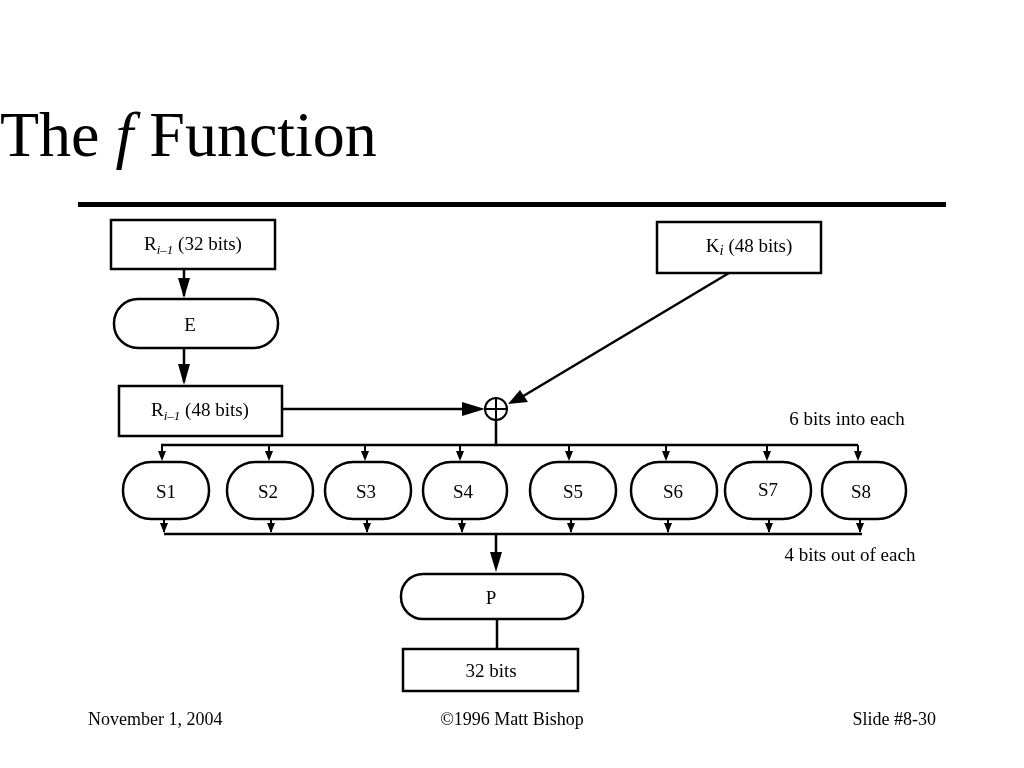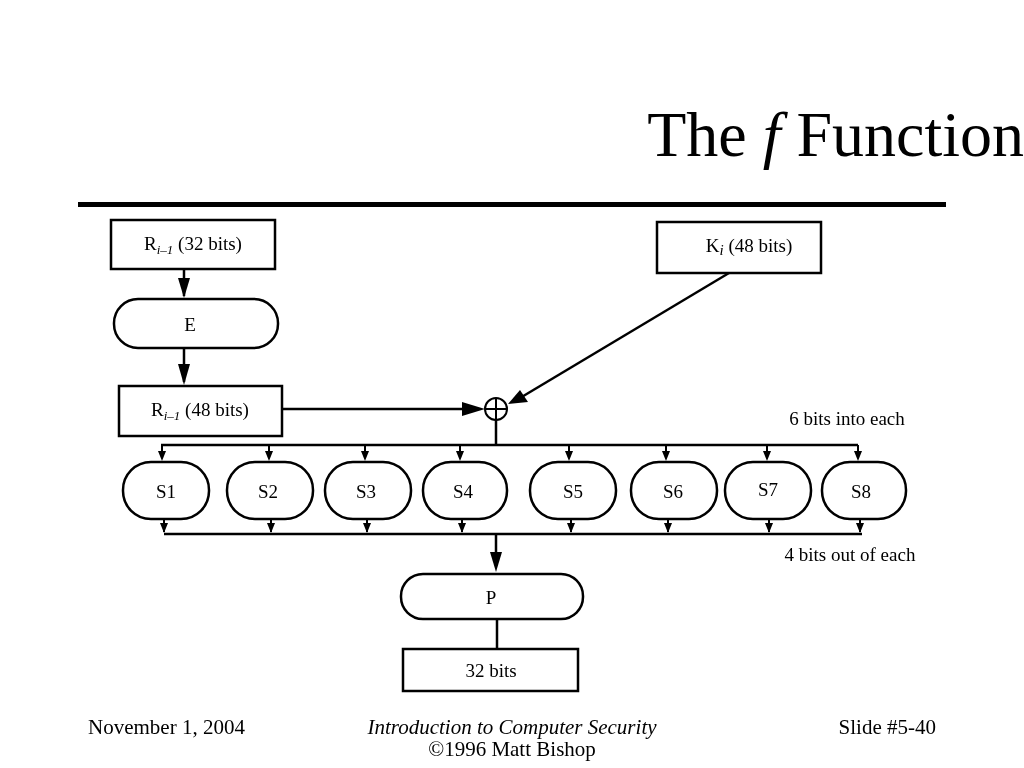--- a/index.html
+++ b/index.html
@@ -1,24 +1,24 @@
 <!DOCTYPE html>
 <html><head>
   <meta charset="utf-8">
   <style>
     html, body { margin: 0; padding: 0; background: #ffffff; }
     body { width: 1024px; height: 768px; position: relative; overflow: hidden;
            font-family: "Liberation Serif", "DejaVu Serif", serif; color: #000; }
-    .title { position: absolute; left: 0; top: 95px; width: 1024px; text-align: right;
+    .title { position: absolute; left: 0; top: 95px; width: 1024px; text-align: left;
              font-size: 64px; line-height: 80px; }
     .title .fn { font-style: italic; }
     .rule { position: absolute; left: 78px; top: 202px; width: 868px; height: 5px; background: #000; }
     svg#diagram { position: absolute; left: 0; top: 0; width: 1024px; height: 768px; }
     svg text { font-family: "Liberation Serif", "DejaVu Serif", serif; fill: #000; }
-    .footer { position: absolute; font-size: 21px; line-height: 22px; margin-top: 8px; }
+    .footer { position: absolute; font-size: 18px; line-height: 22px; }
     .footer-left { left: 88px; top: 708px; }
     .footer-center { left: 0; width: 1024px; top: 708px; text-align: center; }
     .footer-center .course { font-style: italic; display: block; }
     .footer-right { right: 88px; top: 708px; }
   </style>
 </head>
 <body>
 
 <div class="title"><span>The </span><span class="fn">f</span><span> Function</span></div>
 <div class="rule"></div>
@@ -155,16 +155,15 @@
   <line x1="497" y1="619" x2="497" y2="649" stroke="#000" stroke-width="2.5"></line>
 
   <g>
     <rect x="403" y="649" width="175" height="42" fill="#fff" stroke="#000" stroke-width="2.5"></rect>
     <text x="491" y="677" font-size="19" text-anchor="middle">32 bits</text>
   </g>
 </svg>
 
 <div class="footer footer-left">November 1, 2004</div>
 <div class="footer footer-center">
-  <span class="course">Introduction to Computer Security</span>
   <span>©1996 Matt Bishop</span>
 </div>
-<div class="footer footer-right">Slide #5-40</div>
+<div class="footer footer-right">Slide #8-30</div>
 
 </body></html>

